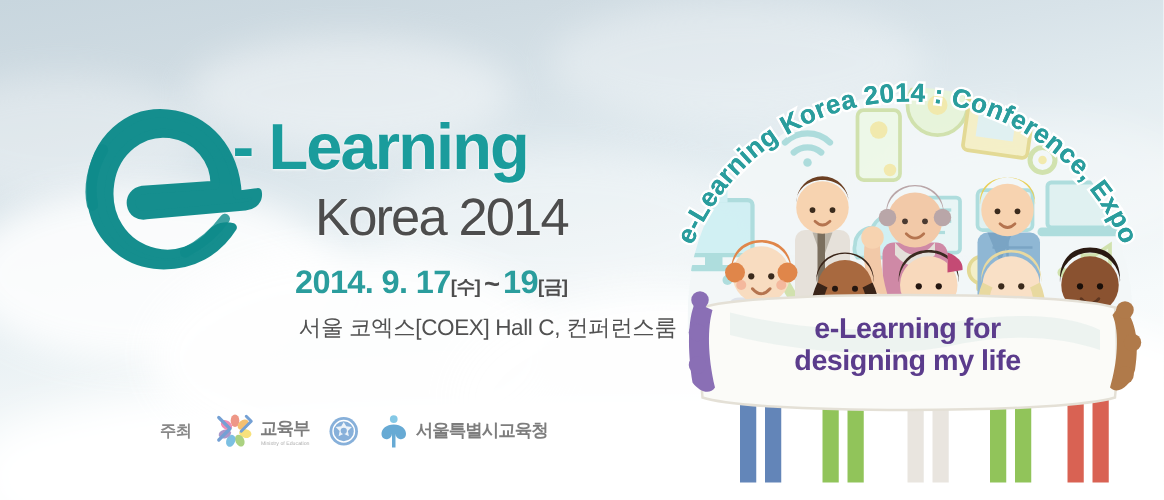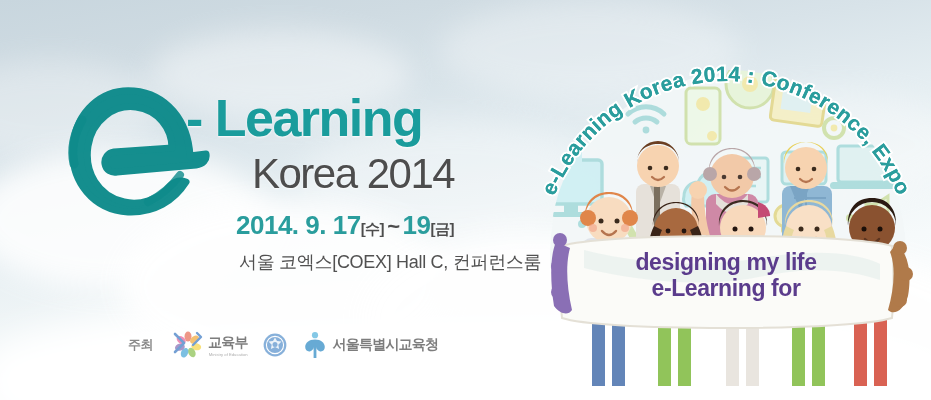--- a/index.html
+++ b/index.html
@@ -506,22 +506,22 @@
       <circle cx="38" cy="274" r="7" fill="#8a6fb5"></circle>
 
       <path d="M376 226 C388 234 392 254 388 278 C384 292 374 298 368 292
                C374 272 376 248 370 234 Z" fill="#b07a4a"></path>
       <circle cx="380" cy="230" r="7" fill="#b07a4a"></circle>
       <circle cx="386" cy="256" r="7" fill="#b07a4a"></circle>
       <circle cx="380" cy="282" r="7" fill="#b07a4a"></circle>
     </svg>
 
     <div id="flag-text">
+      <div>e-Learning for</div>
       <div>designing my life</div>
-      <div>e-Learning for</div>
     </div>
 
     <svg id="arc-svg" width="411" height="382" viewBox="0 0 411 382">
       <defs>
         <path id="arcPath" d="M22 222 A186 186 0 0 1 390 222" fill="none"></path>
       </defs>
       <text stroke="#ffffff" stroke-width="4" paint-order="stroke">
         <textPath href="#arcPath" startOffset="50%" text-anchor="middle">e-Learning Korea 2014 : Conference, Expo</textPath>
       </text>
       <text>

